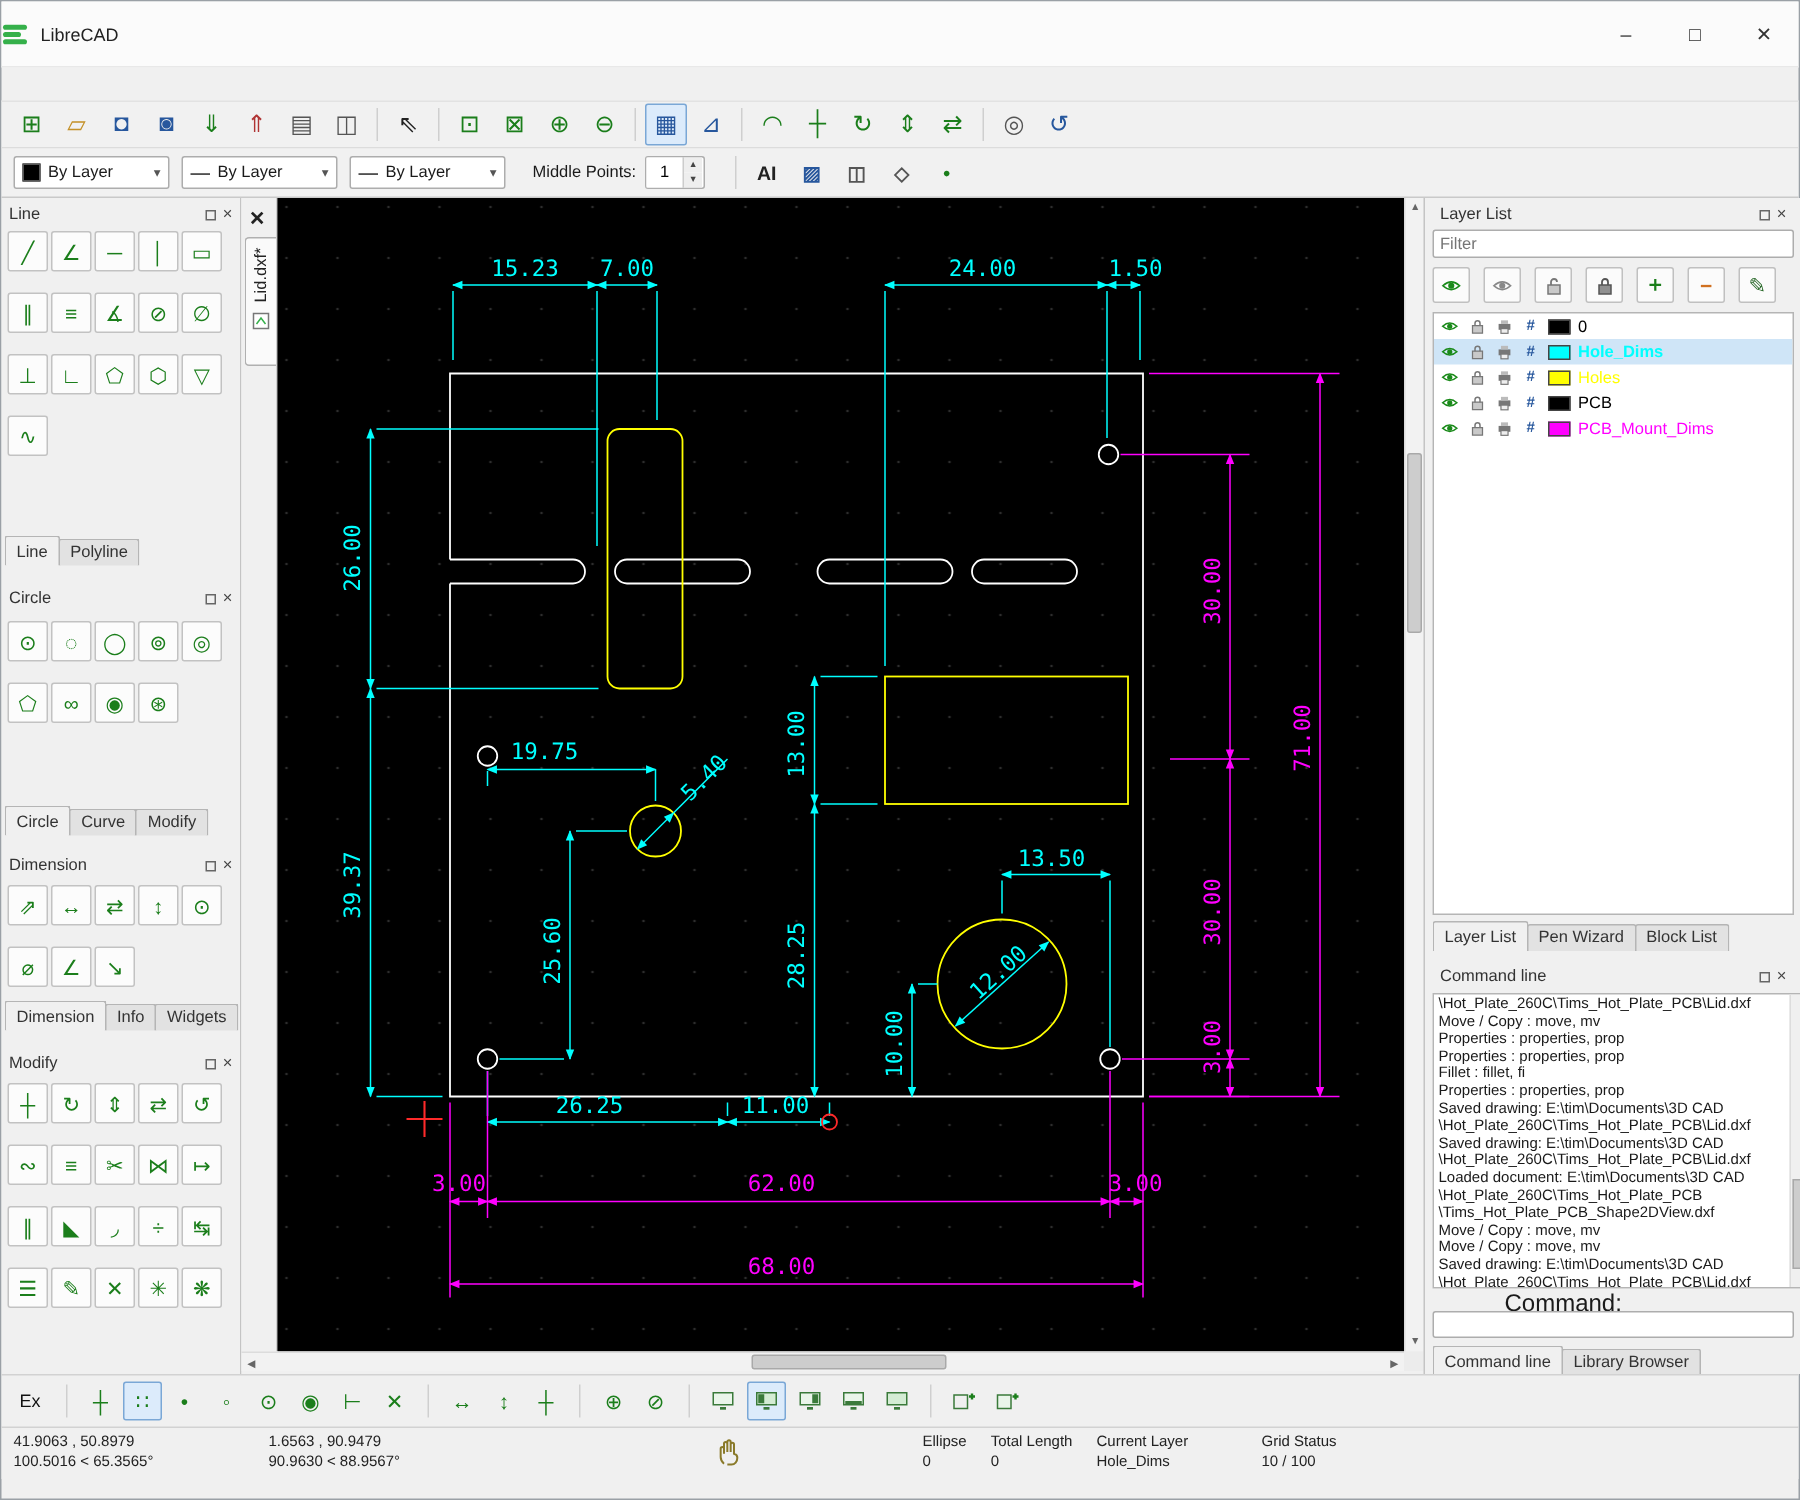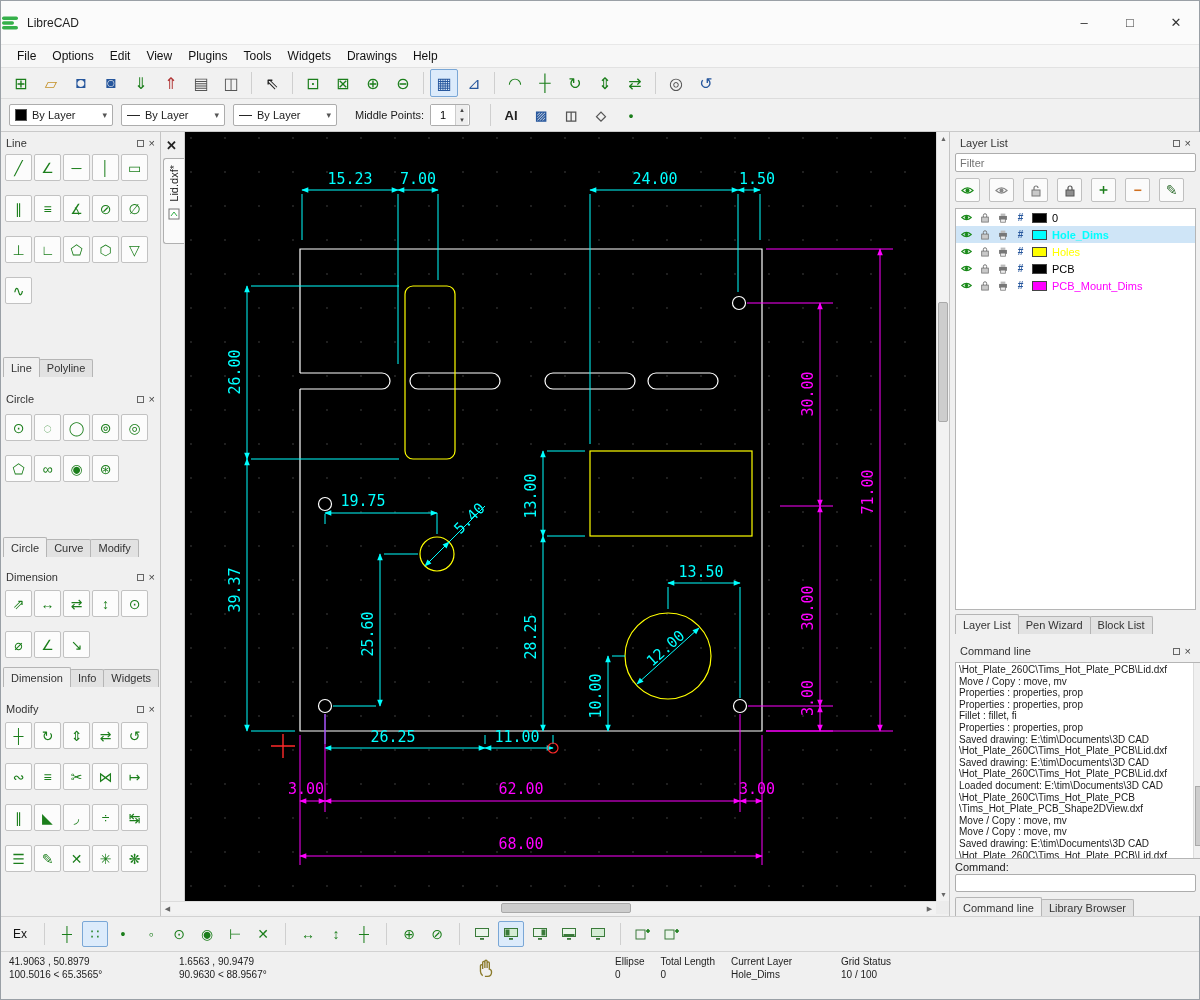--- a/index.html
+++ b/index.html
@@ -82,21 +82,21 @@
   .layer-row.selected { background:#cfe5f7; }
   .layer-row.selected .layer-name { font-weight:bold; }
   .lr-ico { width:13px; height:13px; display:inline-flex; align-items:center; justify-content:center; flex:none; }
   .lr-hash { color:#27579d; font-size:10px; font-weight:bold; }
   .layer-swatch { width:15px; height:10px; border:1px solid #444; flex:none; }
   .layer-name { white-space:nowrap; }
   .cmd-history { background:#fff; border:1px solid #b5b5b5; font-size:10px; line-height:11.6px; padding:1px 3px; overflow:hidden; position:relative; }
   .cmd-history .line { white-space:nowrap; }
   .ch-scroll { position:absolute; right:0; top:0; width:12px; height:100%; background:#f0f0f0; border-left:1px solid #ddd; }
   .ch-thumb { position:absolute; left:1px; width:9px; bottom:12px; height:60px; background:#cdcdcd; border:1px solid #a9a9a9; }
-  .cmd-prompt { font-size:11px; }
+  .cmd-prompt { font-size:16px;margin-left:48px; }
   .cmd-input { width:100%; height:18px; border:1px solid #adadad; border-radius:2px; font-size:11px; padding:0 4px; font-family:"Liberation Sans",sans-serif; background:#fff; }
 
   
   .bottombar { position:absolute; top:915px; left:0; right:0; height:35px; background:#f0f0f0; border-top:1px solid #d2d2d2; display:flex; align-items:center; padding-left:12px; gap:3px; }
   .ex-label { font-size:12px; margin-right:8px; color:#111; }
   .bbtn { width:26px; height:26px; display:inline-flex; align-items:center; justify-content:center; font-size:14px; color:#1b7e1b; border:1px solid transparent; border-radius:2px; background:transparent; }
   .bbtn.pressed { background:#dcebfb; border:1px solid #7aa7d6; }
 
   
   .statusbar { position:absolute; top:950px; left:0; right:0; height:35px; background:#f0f0f0; border-top:1px solid #d2d2d2; }
@@ -123,32 +123,20 @@
         </svg>
     </span>
     <span class="tb-title">LibreCAD</span>
     <div class="win-controls">
       <span class="wbtn">–</span>
       <span class="wbtn">□</span>
       <span class="wbtn">✕</span>
     </div>
   </div>
 
-  <div class="menubar">
-
-  <span class="menu-item">File</span>
-      <span class="menu-item">Options</span>
-      <span class="menu-item">Edit</span>
-      <span class="menu-item">View</span>
-      <span class="menu-item">Plugins</span>
-      <span class="menu-item">Tools</span>
-      <span class="menu-item">Widgets</span>
-      <span class="menu-item">Drawings</span>
-      <span class="menu-item">Help</span>
-    </div>
 
   <div class="toolbar tb-main">
     <div class="tgroup">
 
     <button class="tbtn" style="color: rgb(27, 126, 27);">
           <span class="glyph">⊞</span>
         </button>
         <button class="tbtn" style="color: rgb(196, 145, 41);">
           <span class="glyph">▱</span>
         </button>

